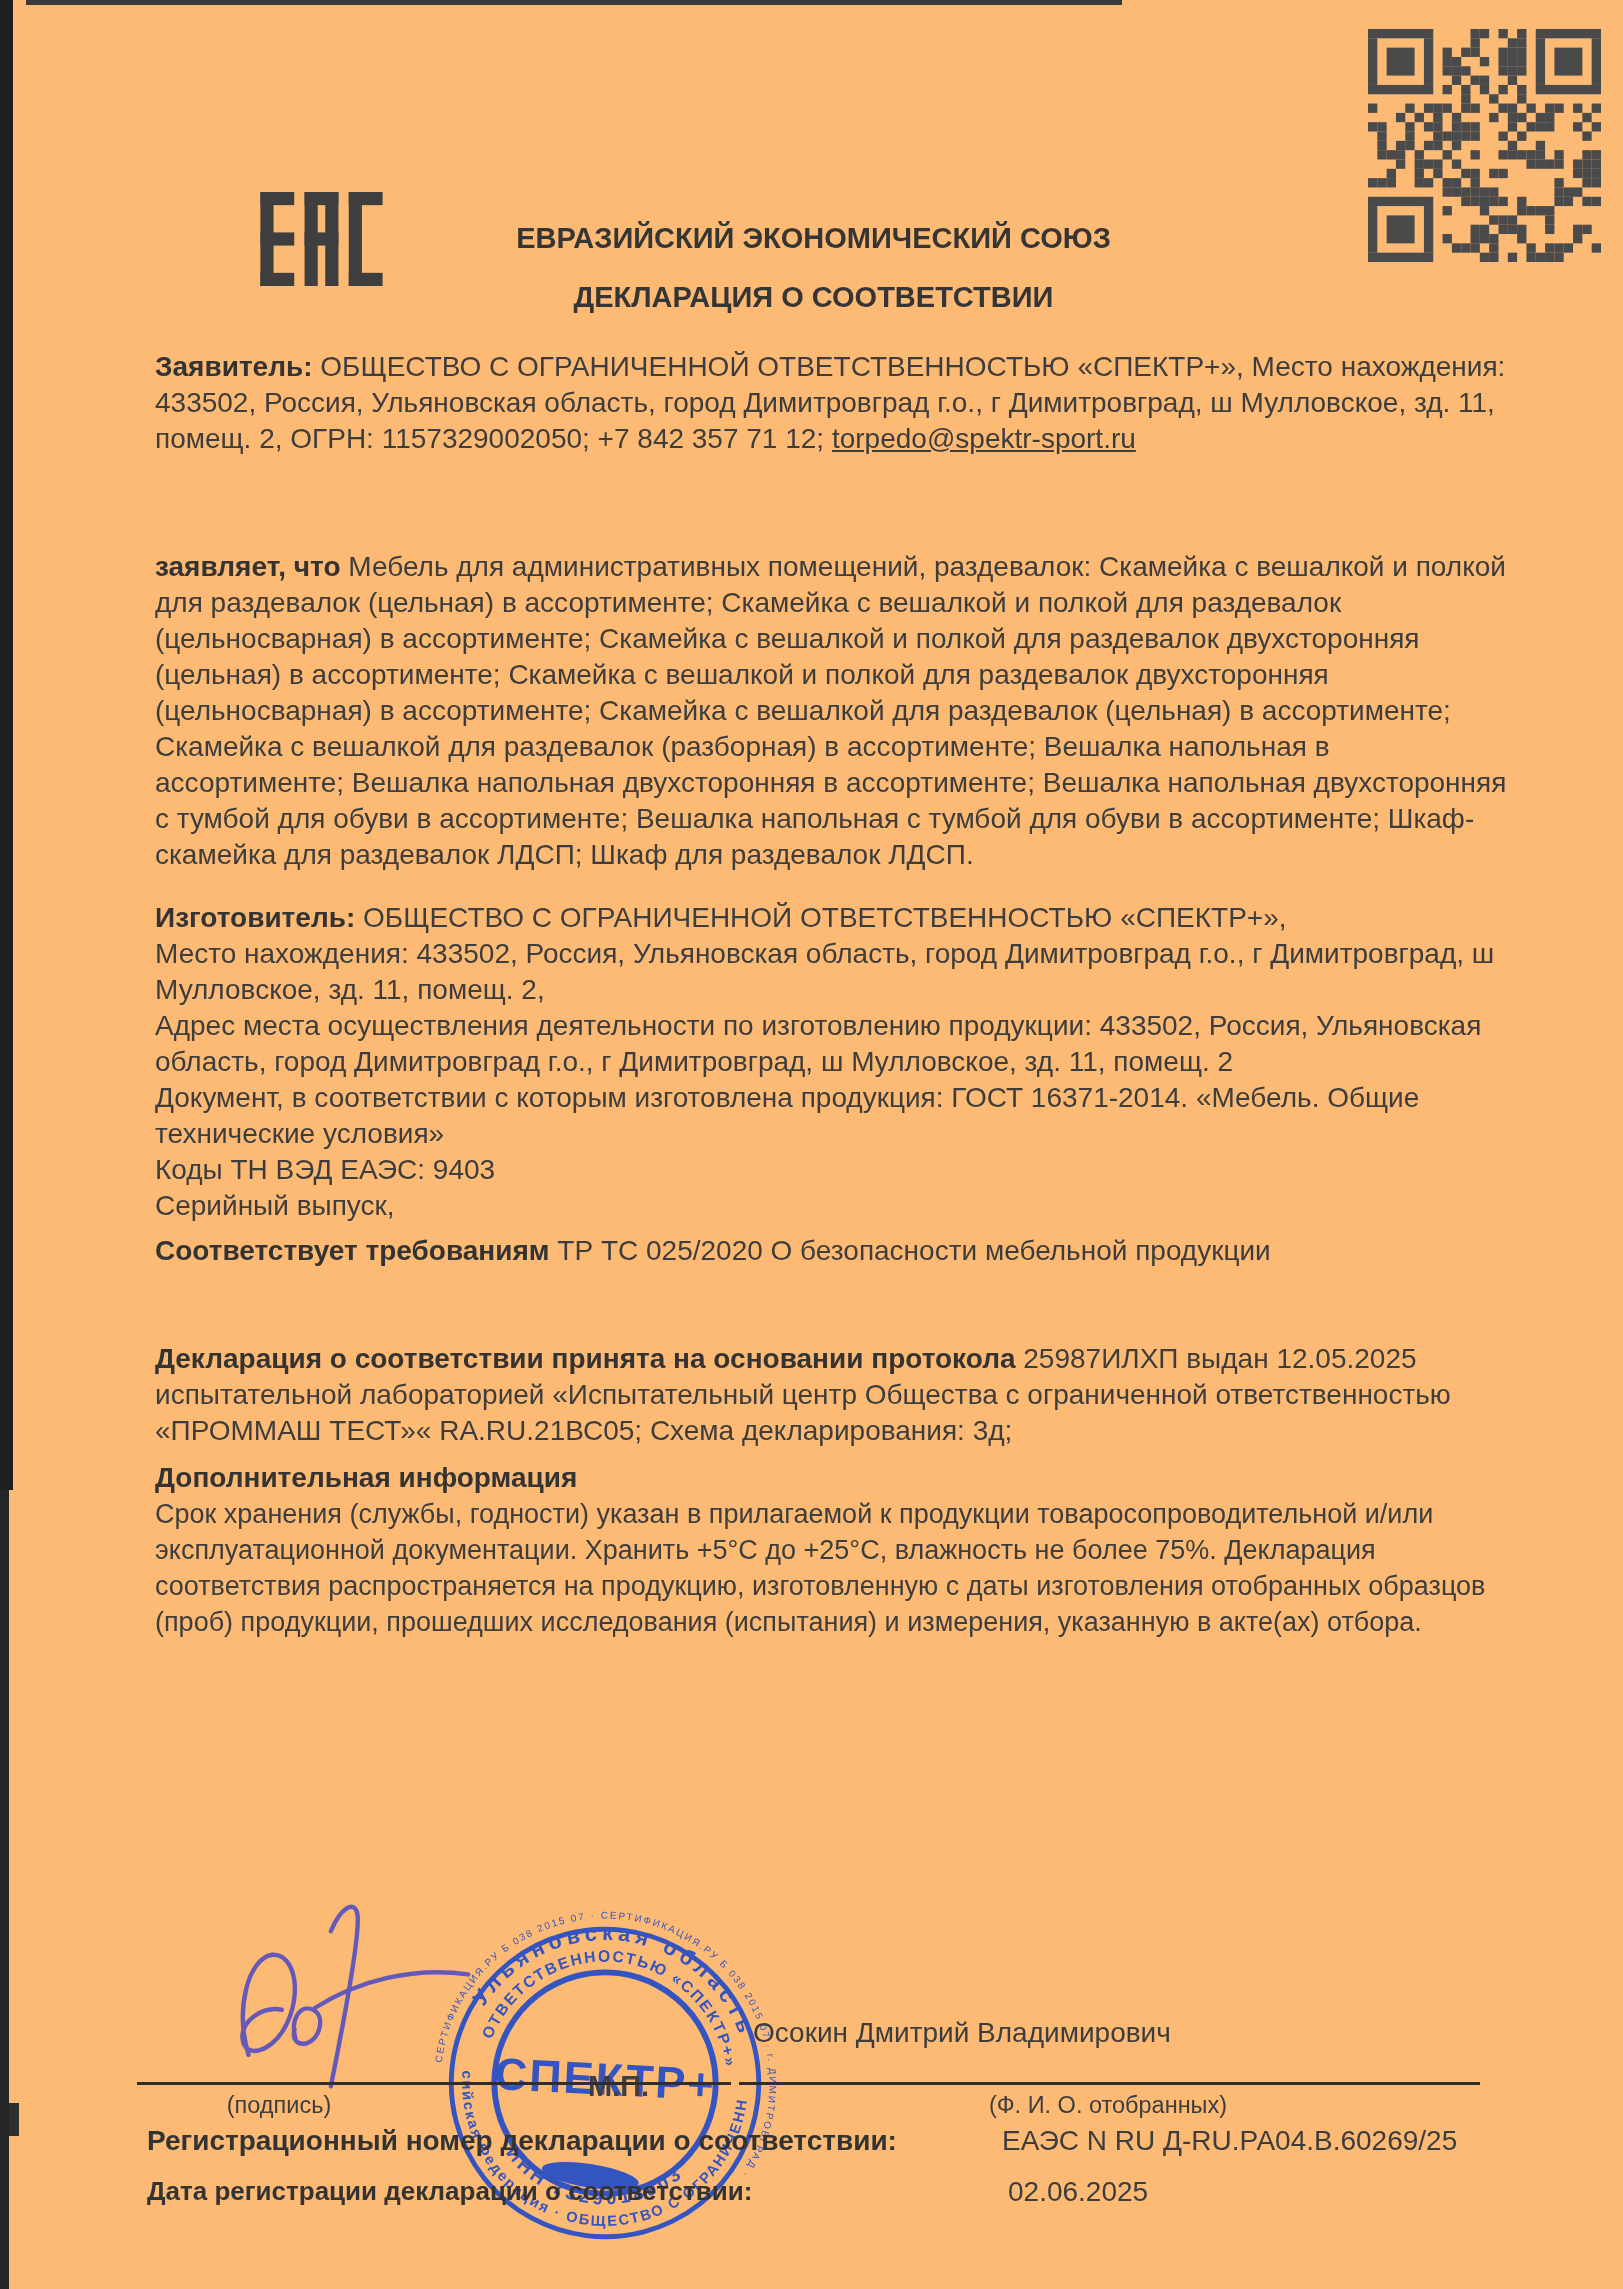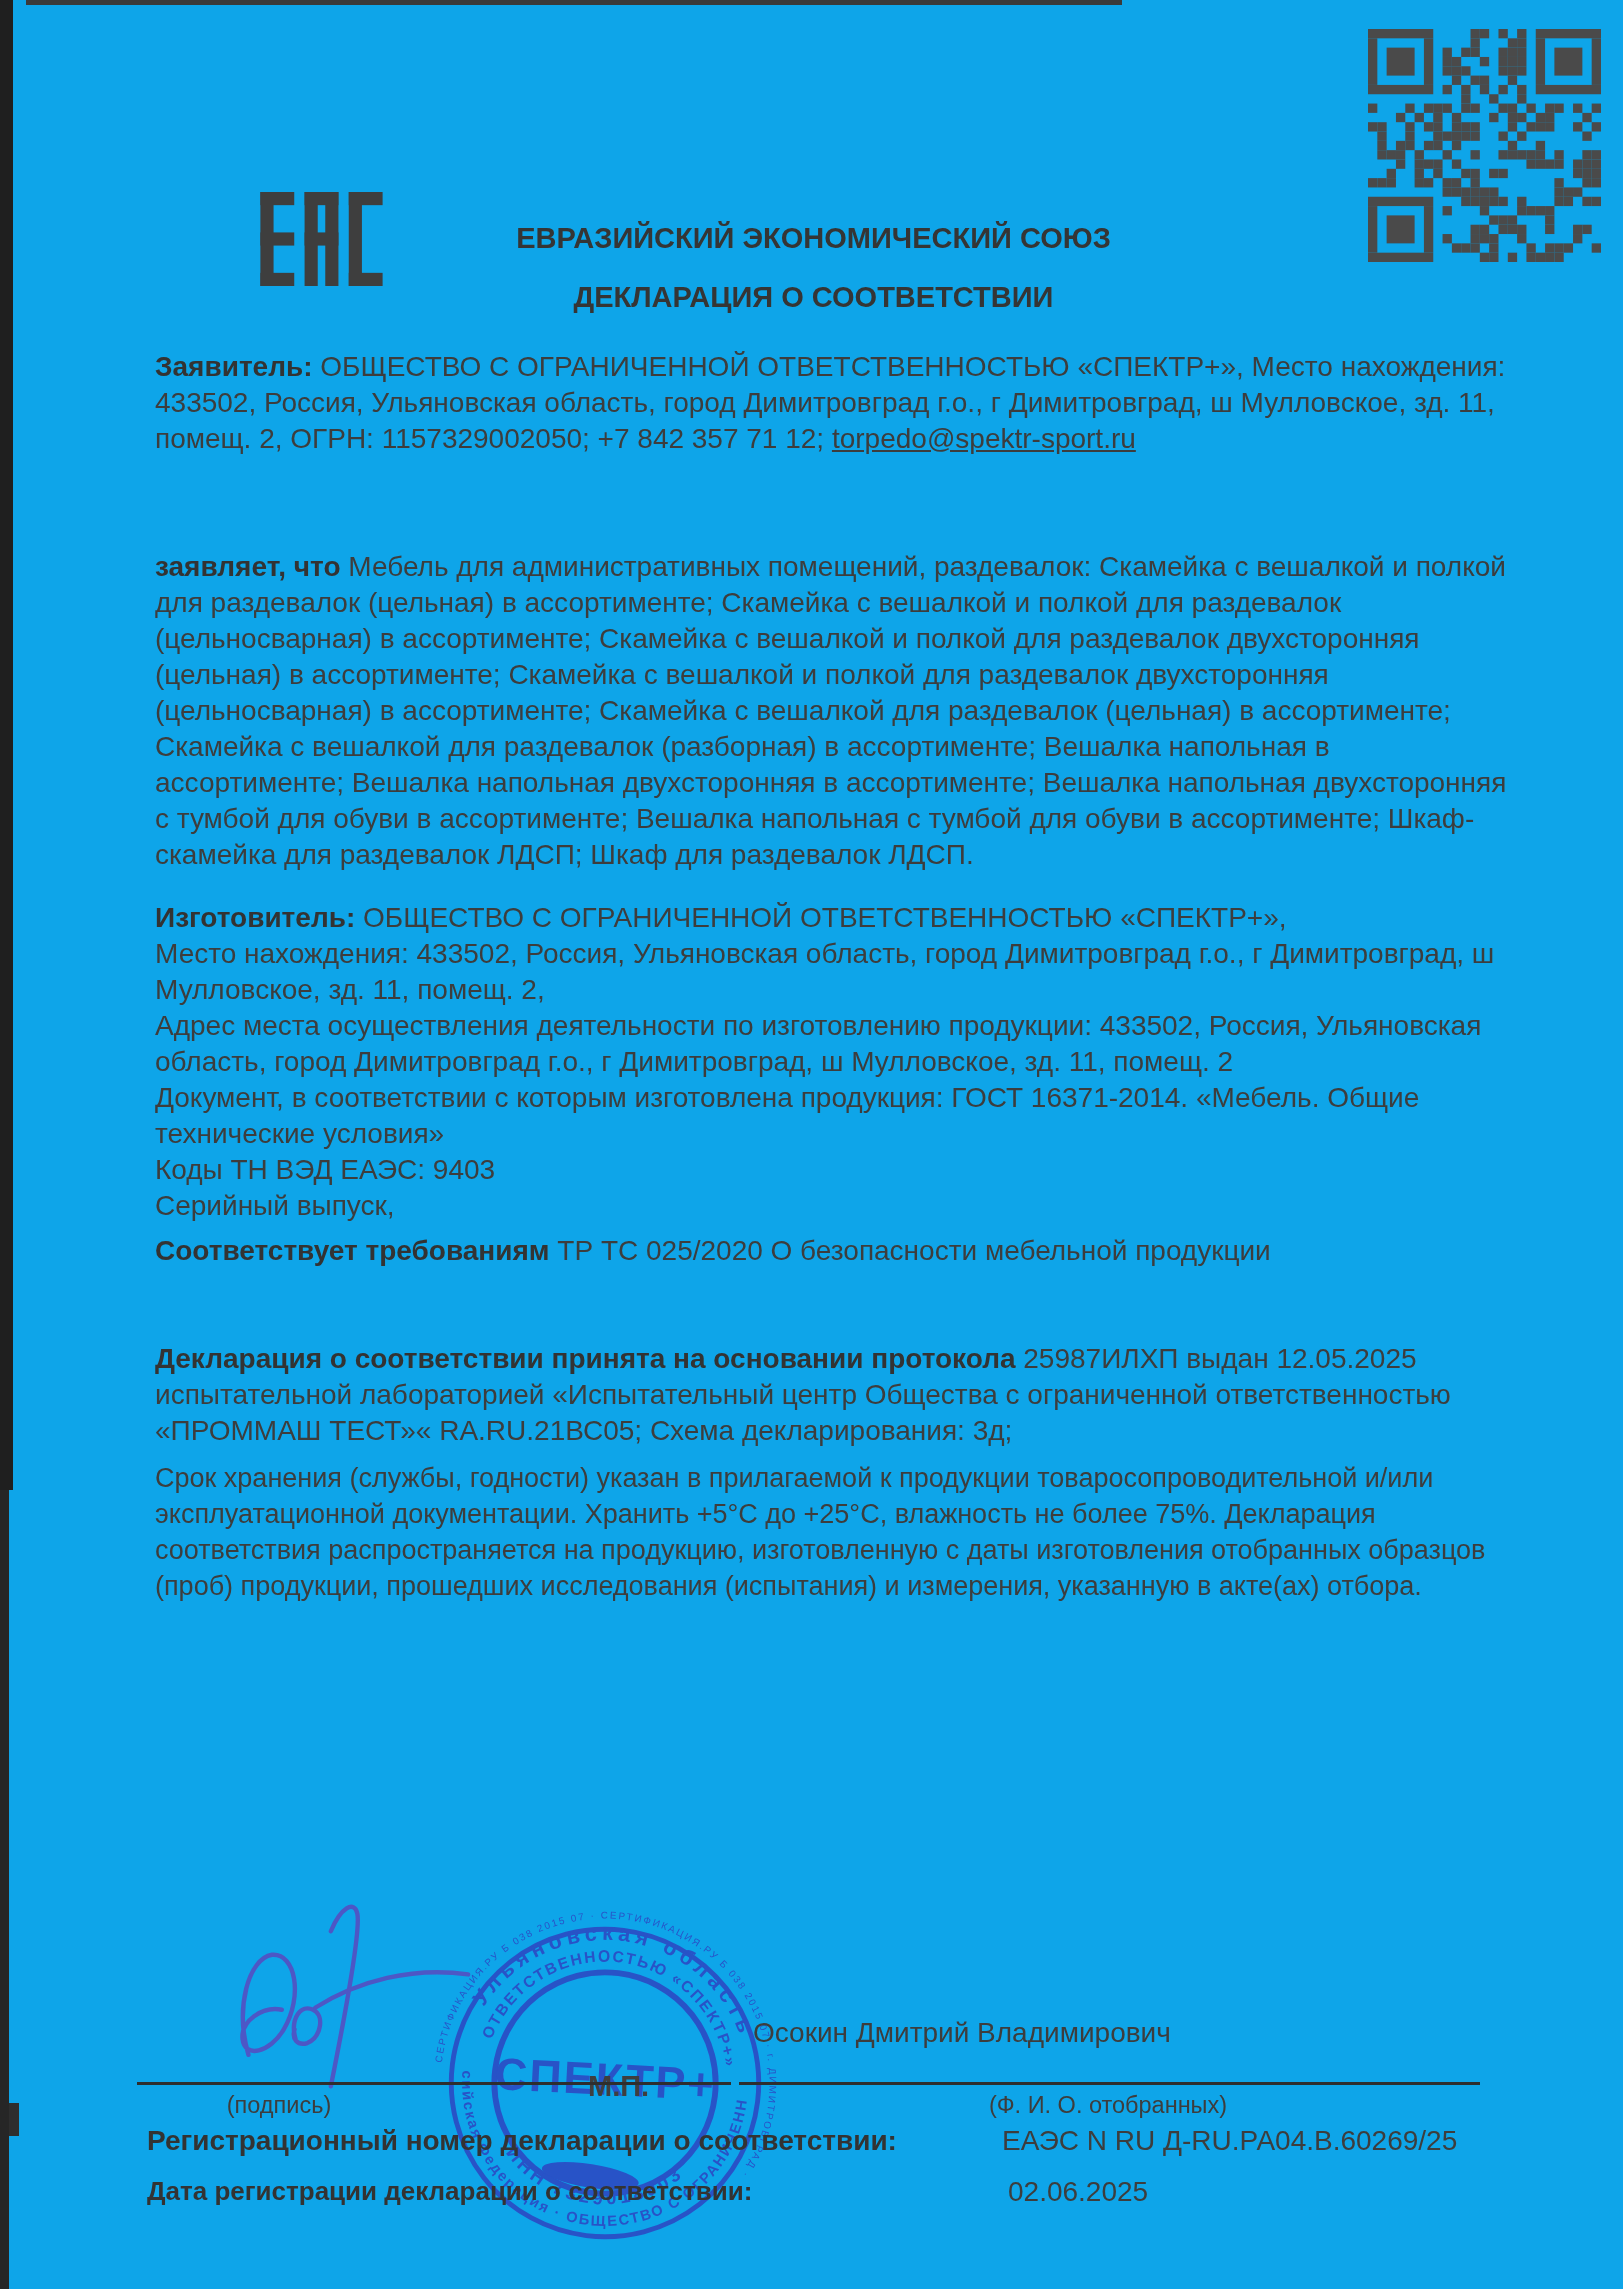--- a/index.html
+++ b/index.html
@@ -1,19 +1,19 @@
 <!DOCTYPE html>
 <html><head>
 <meta charset="utf-8">
 <style>
   html,body{margin:0;padding:0;background:#888;}
   .page{
     position:relative;
     width:1623px;height:2290px;
-    background:#0ea5e9;
+    background:#fdba74;
     overflow:hidden;
     font-family:"Liberation Sans", sans-serif;
     color:#3d3d3d;
   }
   
   .edge-left{position:absolute;left:0;top:0;width:12.7px;height:1490px;background:#1f1f1f;}
   .edge-left2{position:absolute;left:0;top:1490px;width:8.8px;height:800px;background:#262626;}
   .edge-top{position:absolute;left:25.5px;top:0;width:1096px;height:4.9px;background:#3a3a3a;}
   .edge-nub{position:absolute;left:8.8px;top:2103px;width:9.8px;height:33px;background:#2e2e2e;}
 
@@ -308,20 +308,21 @@
 
   <div class="abs col body-text" style="top:1233px">
     <span class="b">Соответствует требованиям</span><span> ТР ТС 025/2020 О безопасности мебельной продукции</span>
   </div>
 
   <div class="abs col body-text" style="top:1341px">
     <span class="b">Декларация о соответствии принята на основании протокола</span><span> 25987ИЛХП выдан 12.05.2025 испытательной лабораторией «Испытательный центр Общества с ограниченной ответственностью «ПРОММАШ ТЕСТ»« RA.RU.21ВС05; Схема декларирования: 3д;</span>
   </div>
 
   <div class="abs col body-text" style="top:1460px">
+    <div class="b">Дополнительная информация</div>
     <div style="font-size:27px">Срок хранения (службы, годности) указан в прилагаемой к продукции товаросопроводительной и/или эксплуатационной документации. Хранить +5°С до +25°С, влажность не более 75%. Декларация соответствия распространяется на продукцию, изготовленную с даты изготовления отобранных образцов (проб) продукции, прошедших исследования (испытания) и измерения, указанную в акте(ах) отбора.</div>
   </div>
 
 
   <svg class="stamp-svg" viewBox="-240 -240 480 480">
     <defs>
       <path id="arcTopO" d="M -146 0 A 146 146 0 0 1 146 0"></path>
       <path id="arcTopI" d="M -124 0 A 124 124 0 0 1 124 0"></path>
       <path id="arcBotO" d="M -146 0 A 146 146 0 0 0 146 0"></path>
       <path id="arcBotI" d="M -124 0 A 124 124 0 0 0 124 0"></path>

